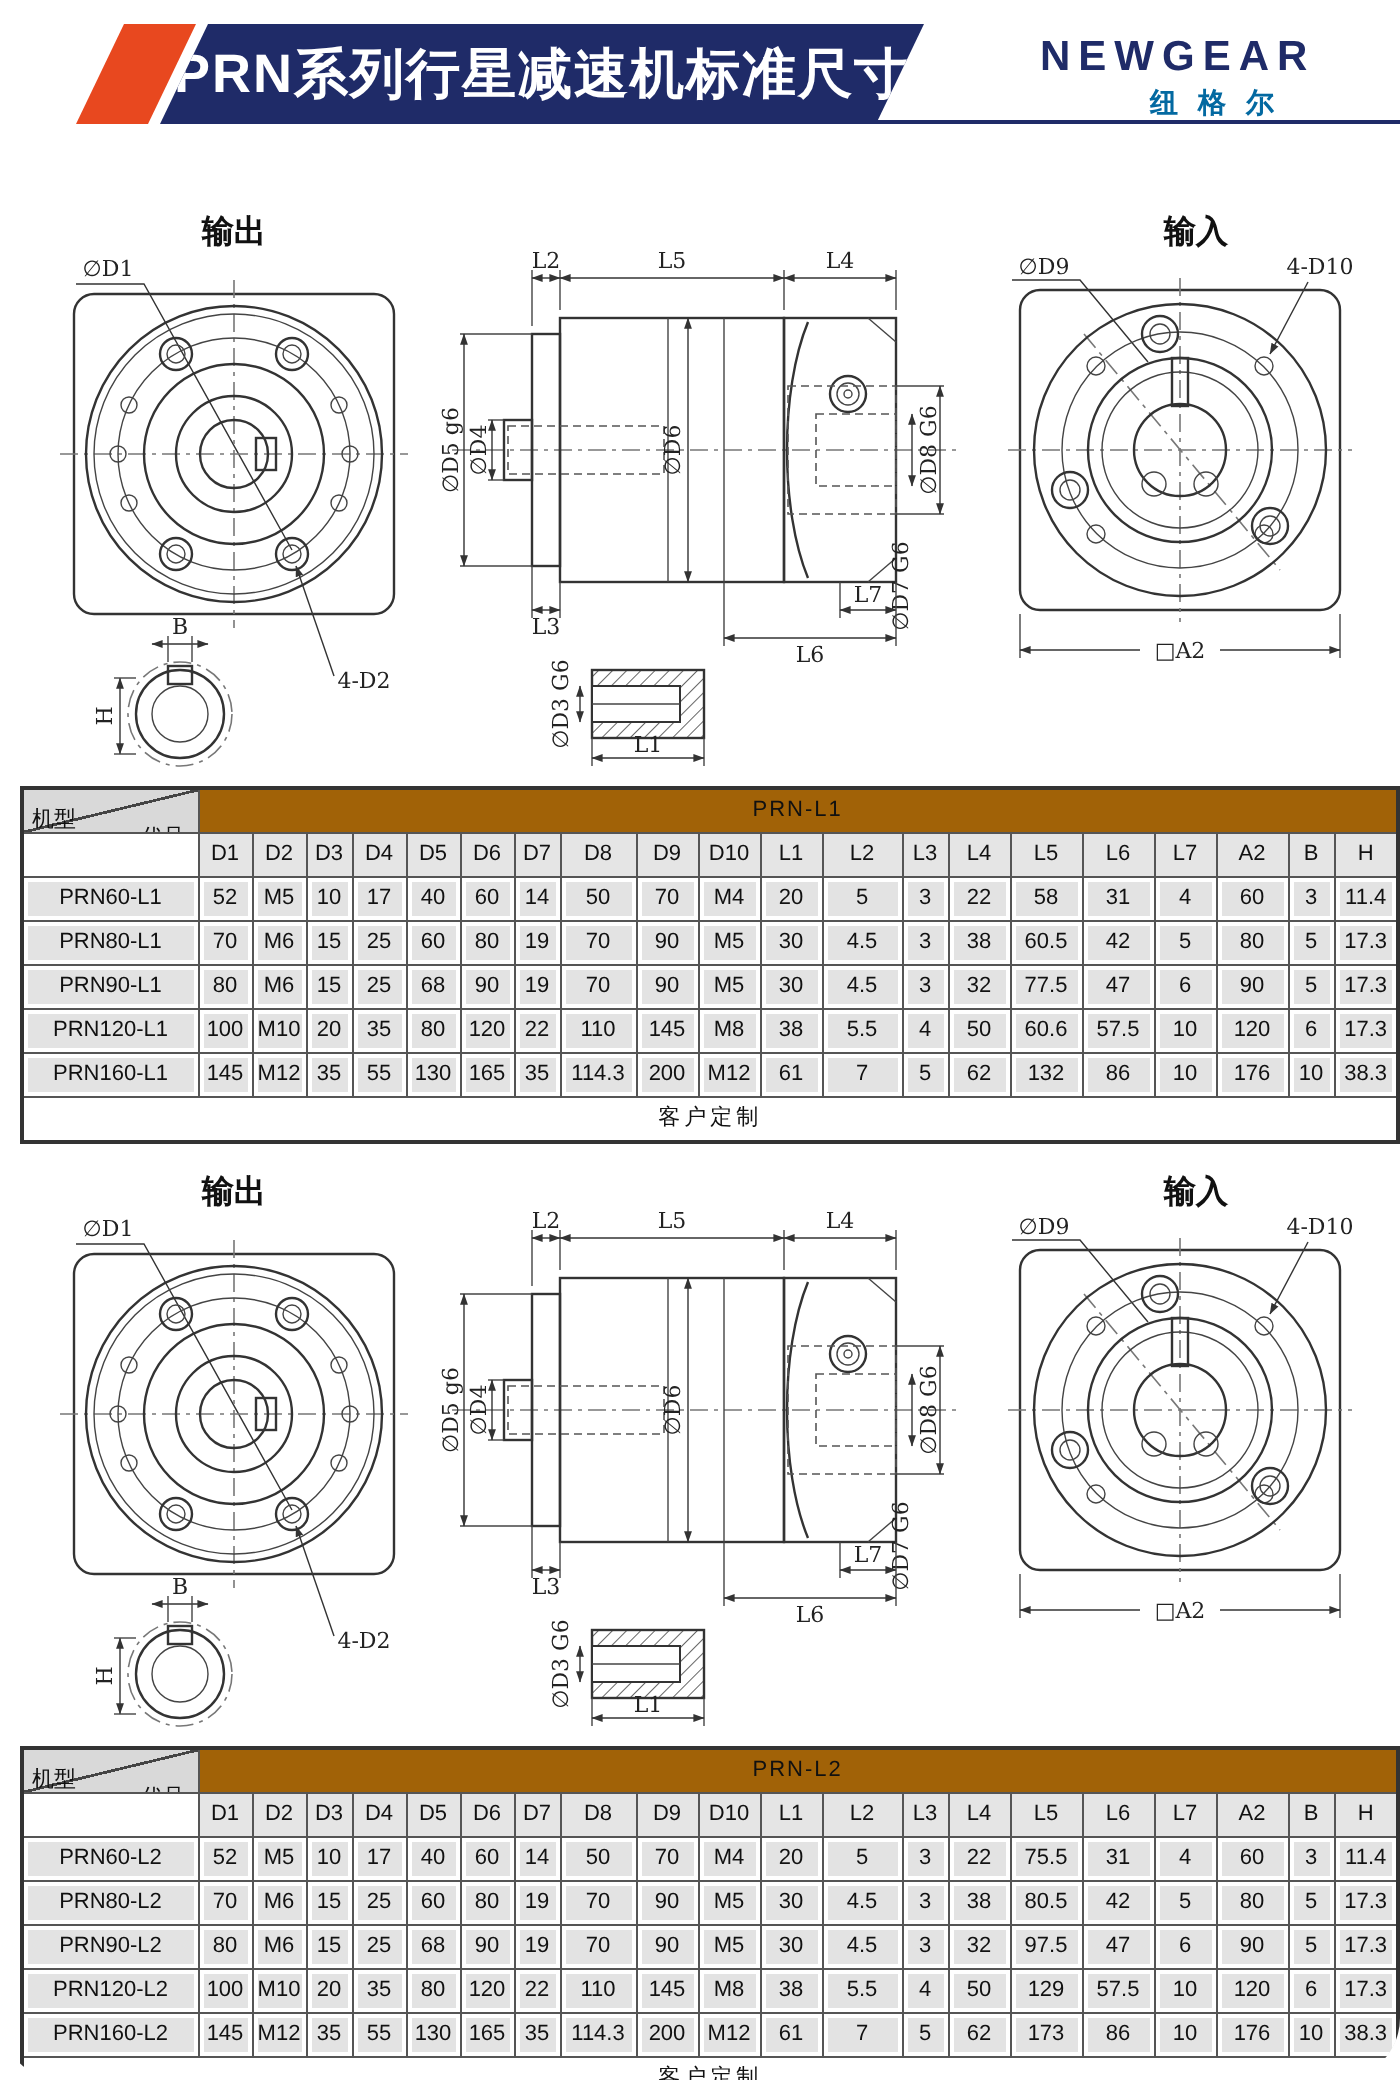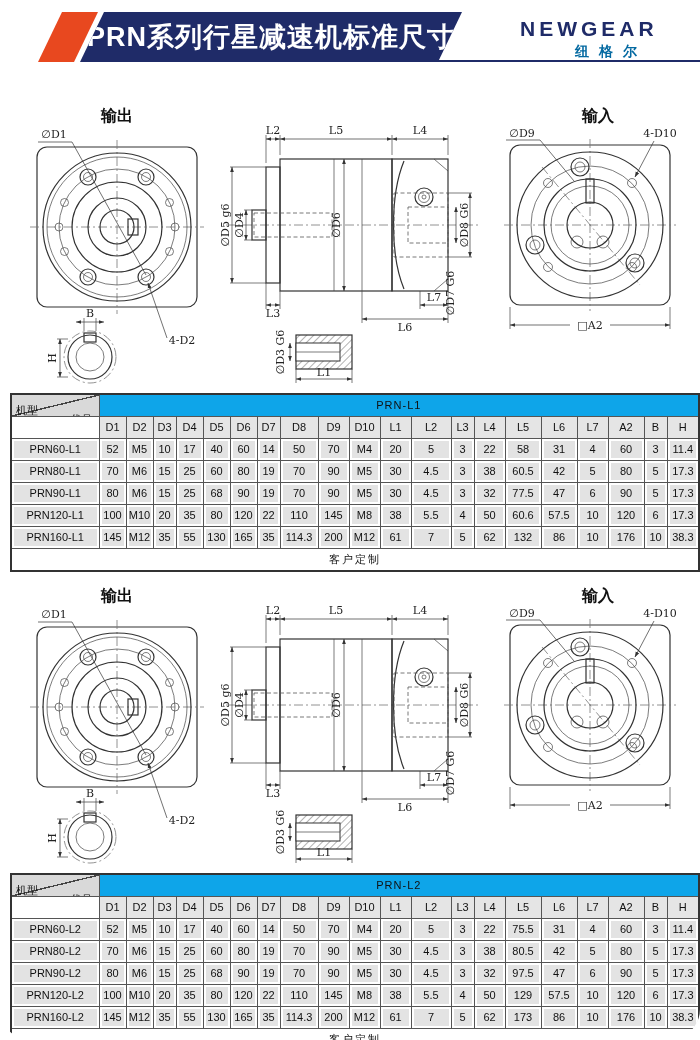--- a/index.html
+++ b/index.html
@@ -26,21 +26,21 @@
   svg .th{fill:none;stroke:#444;stroke-width:0.7;}
   svg .cl{fill:none;stroke:#777;stroke-width:0.8;stroke-dasharray:9 3 2 3;}
   svg .hid{fill:none;stroke:#555;stroke-width:0.8;stroke-dasharray:4 2.5;}
   svg .dl{fill:none;stroke:#333;stroke-width:0.7;}
   
   .tablewrap{position:absolute;left:10px;width:682px;}
   table.spec{width:682px;border-collapse:collapse;table-layout:fixed;border:2px solid #333;}
   table.spec td{border:1px solid #555;text-align:center;vertical-align:middle;
         font:11px/1.1 "Liberation Sans",sans-serif;color:#111;height:19px;padding:1px 1px;
         overflow:hidden;white-space:nowrap;}
-  td.ttl{background:#0ea5e9;font-size:13px;letter-spacing:1px;}
+  td.ttl{background:#a16207;font-size:13px;letter-spacing:1px;}
   td.corner{background:
       linear-gradient(to bottom right,#d9d9d9 calc(50% - 0.7px),#444 calc(50% - 0.7px),
       #444 calc(50% + 0.7px),#d9d9d9 calc(50% + 0.7px));position:relative;}
   td.corner .c-top{position:absolute;top:0px;right:6px;font-size:11px;margin-top:18px;}
   td.corner .c-bot{position:absolute;bottom:0px;left:4px;font-size:11px;}
   td.blank{background:#fff;}
   td.colhead{background:#e5e5e5;}
   td.model{background:#e3e3e3;box-shadow:inset 0 0 0 2px #fff;text-align:left;padding-left:6px;}
   td.val{background:#e3e3e3;box-shadow:inset 0 0 0 2px #fff;}
   td.custom{background:#fff;height:20px;letter-spacing:2px;}

